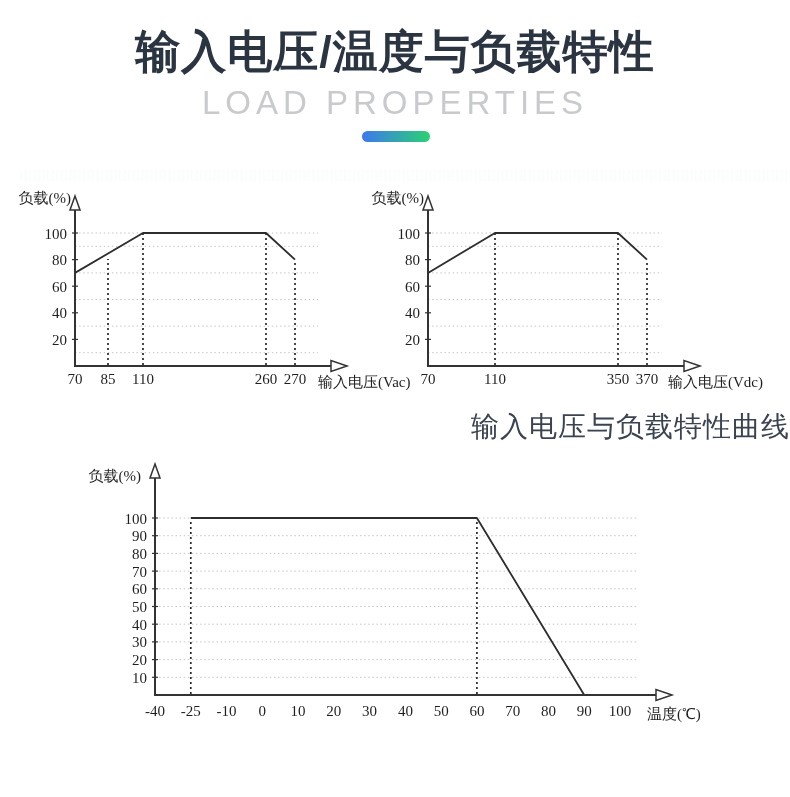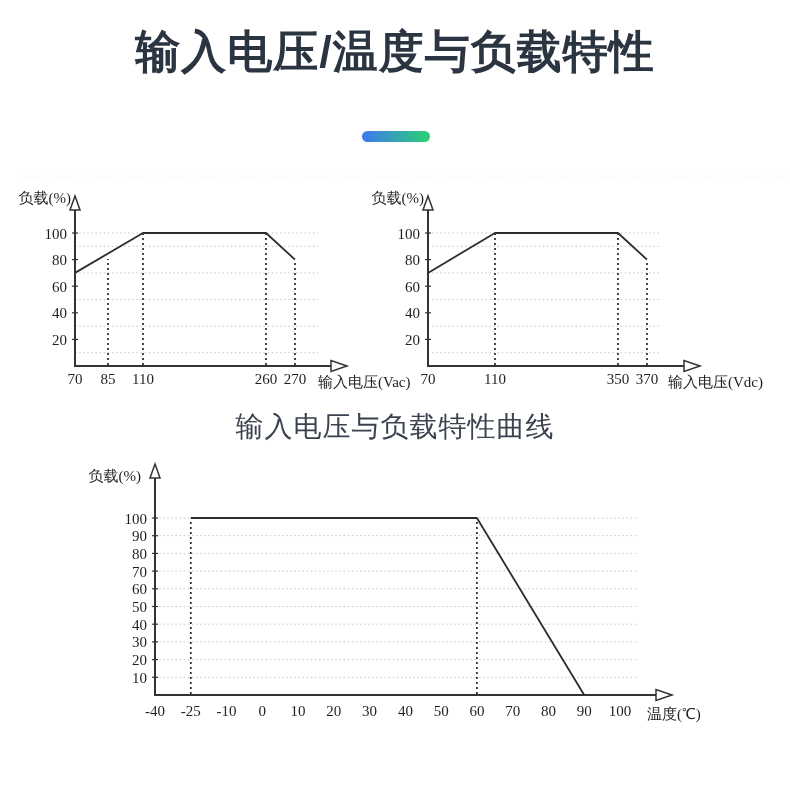--- a/index.html
+++ b/index.html
@@ -35,32 +35,33 @@
       #f6f8f8 0px,#fdfefe 3px,#f8fafa 6px,#ffffff 9px);
     opacity:.55;
   }
   .chart-caption{
     position:absolute;left:0;width:790px;
     text-align:center;
     font-size:28px;font-weight:400;
     letter-spacing:1px;
     color:#3a434f;
   }
-  #caption-voltage{top:408px;}
+  #caption-voltage{top:408px;text-align:right;}
   #caption-temperature{top:746px;}
   #charts-canvas{position:absolute;top:0;left:0;}
   .chart-text{font-family:"Liberation Serif", serif;}
 </style>
 </head>
 <body>
 
 <div id="canvas">
 
   <div class="page-title">输入电压/温度与负载特性</div>
 
+  <div class="page-subtitle">LOAD PROPERTIES</div>
 
   <div class="accent-pill" style="background: linear-gradient(90deg, rgb(62, 120, 238), rgb(43, 209, 115));"></div>
 
   <div class="watermark-band"></div>
 
   <svg id="charts-canvas" width="790" height="797" viewBox="0 0 790 797">
       <g>
         <line x1="75" y1="352.7" x2="318" y2="352.7" stroke="#c6c6c6" stroke-width="1" stroke-dasharray="1.5 2.6"></line>
         <line x1="75" y1="326.1" x2="318" y2="326.1" stroke="#c6c6c6" stroke-width="1" stroke-dasharray="1.5 2.6"></line>
         <line x1="75" y1="299.5" x2="318" y2="299.5" stroke="#c6c6c6" stroke-width="1" stroke-dasharray="1.5 2.6"></line>

